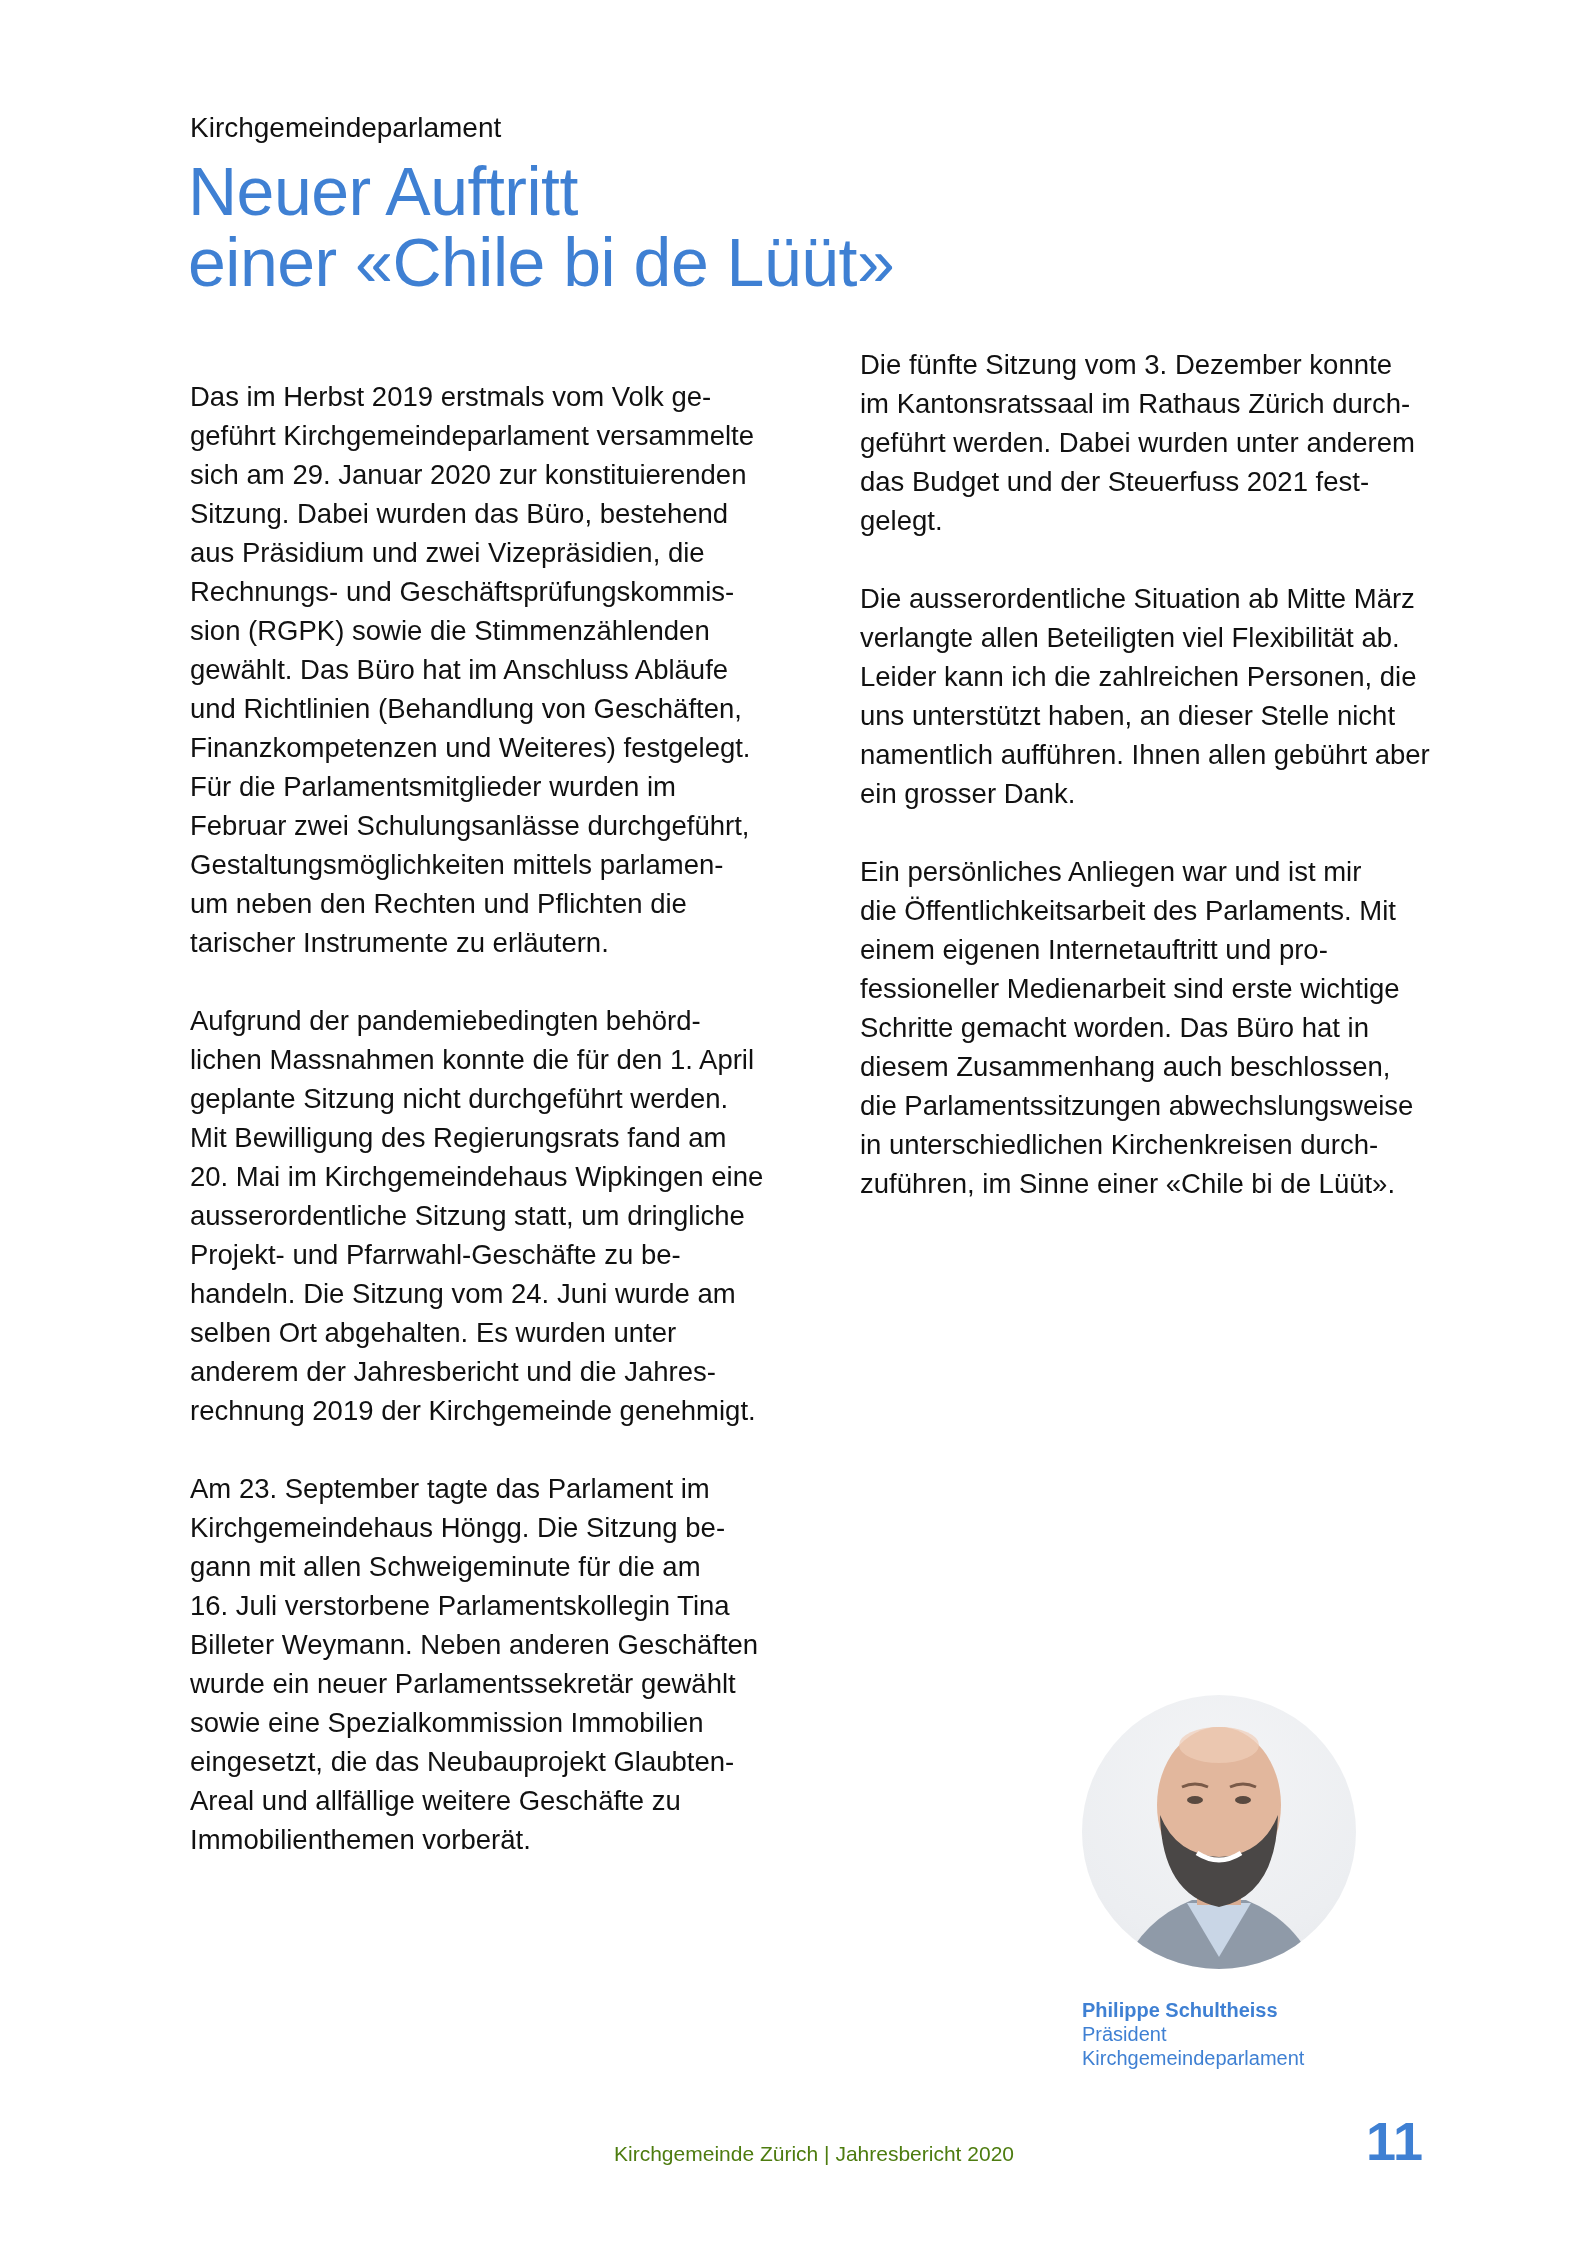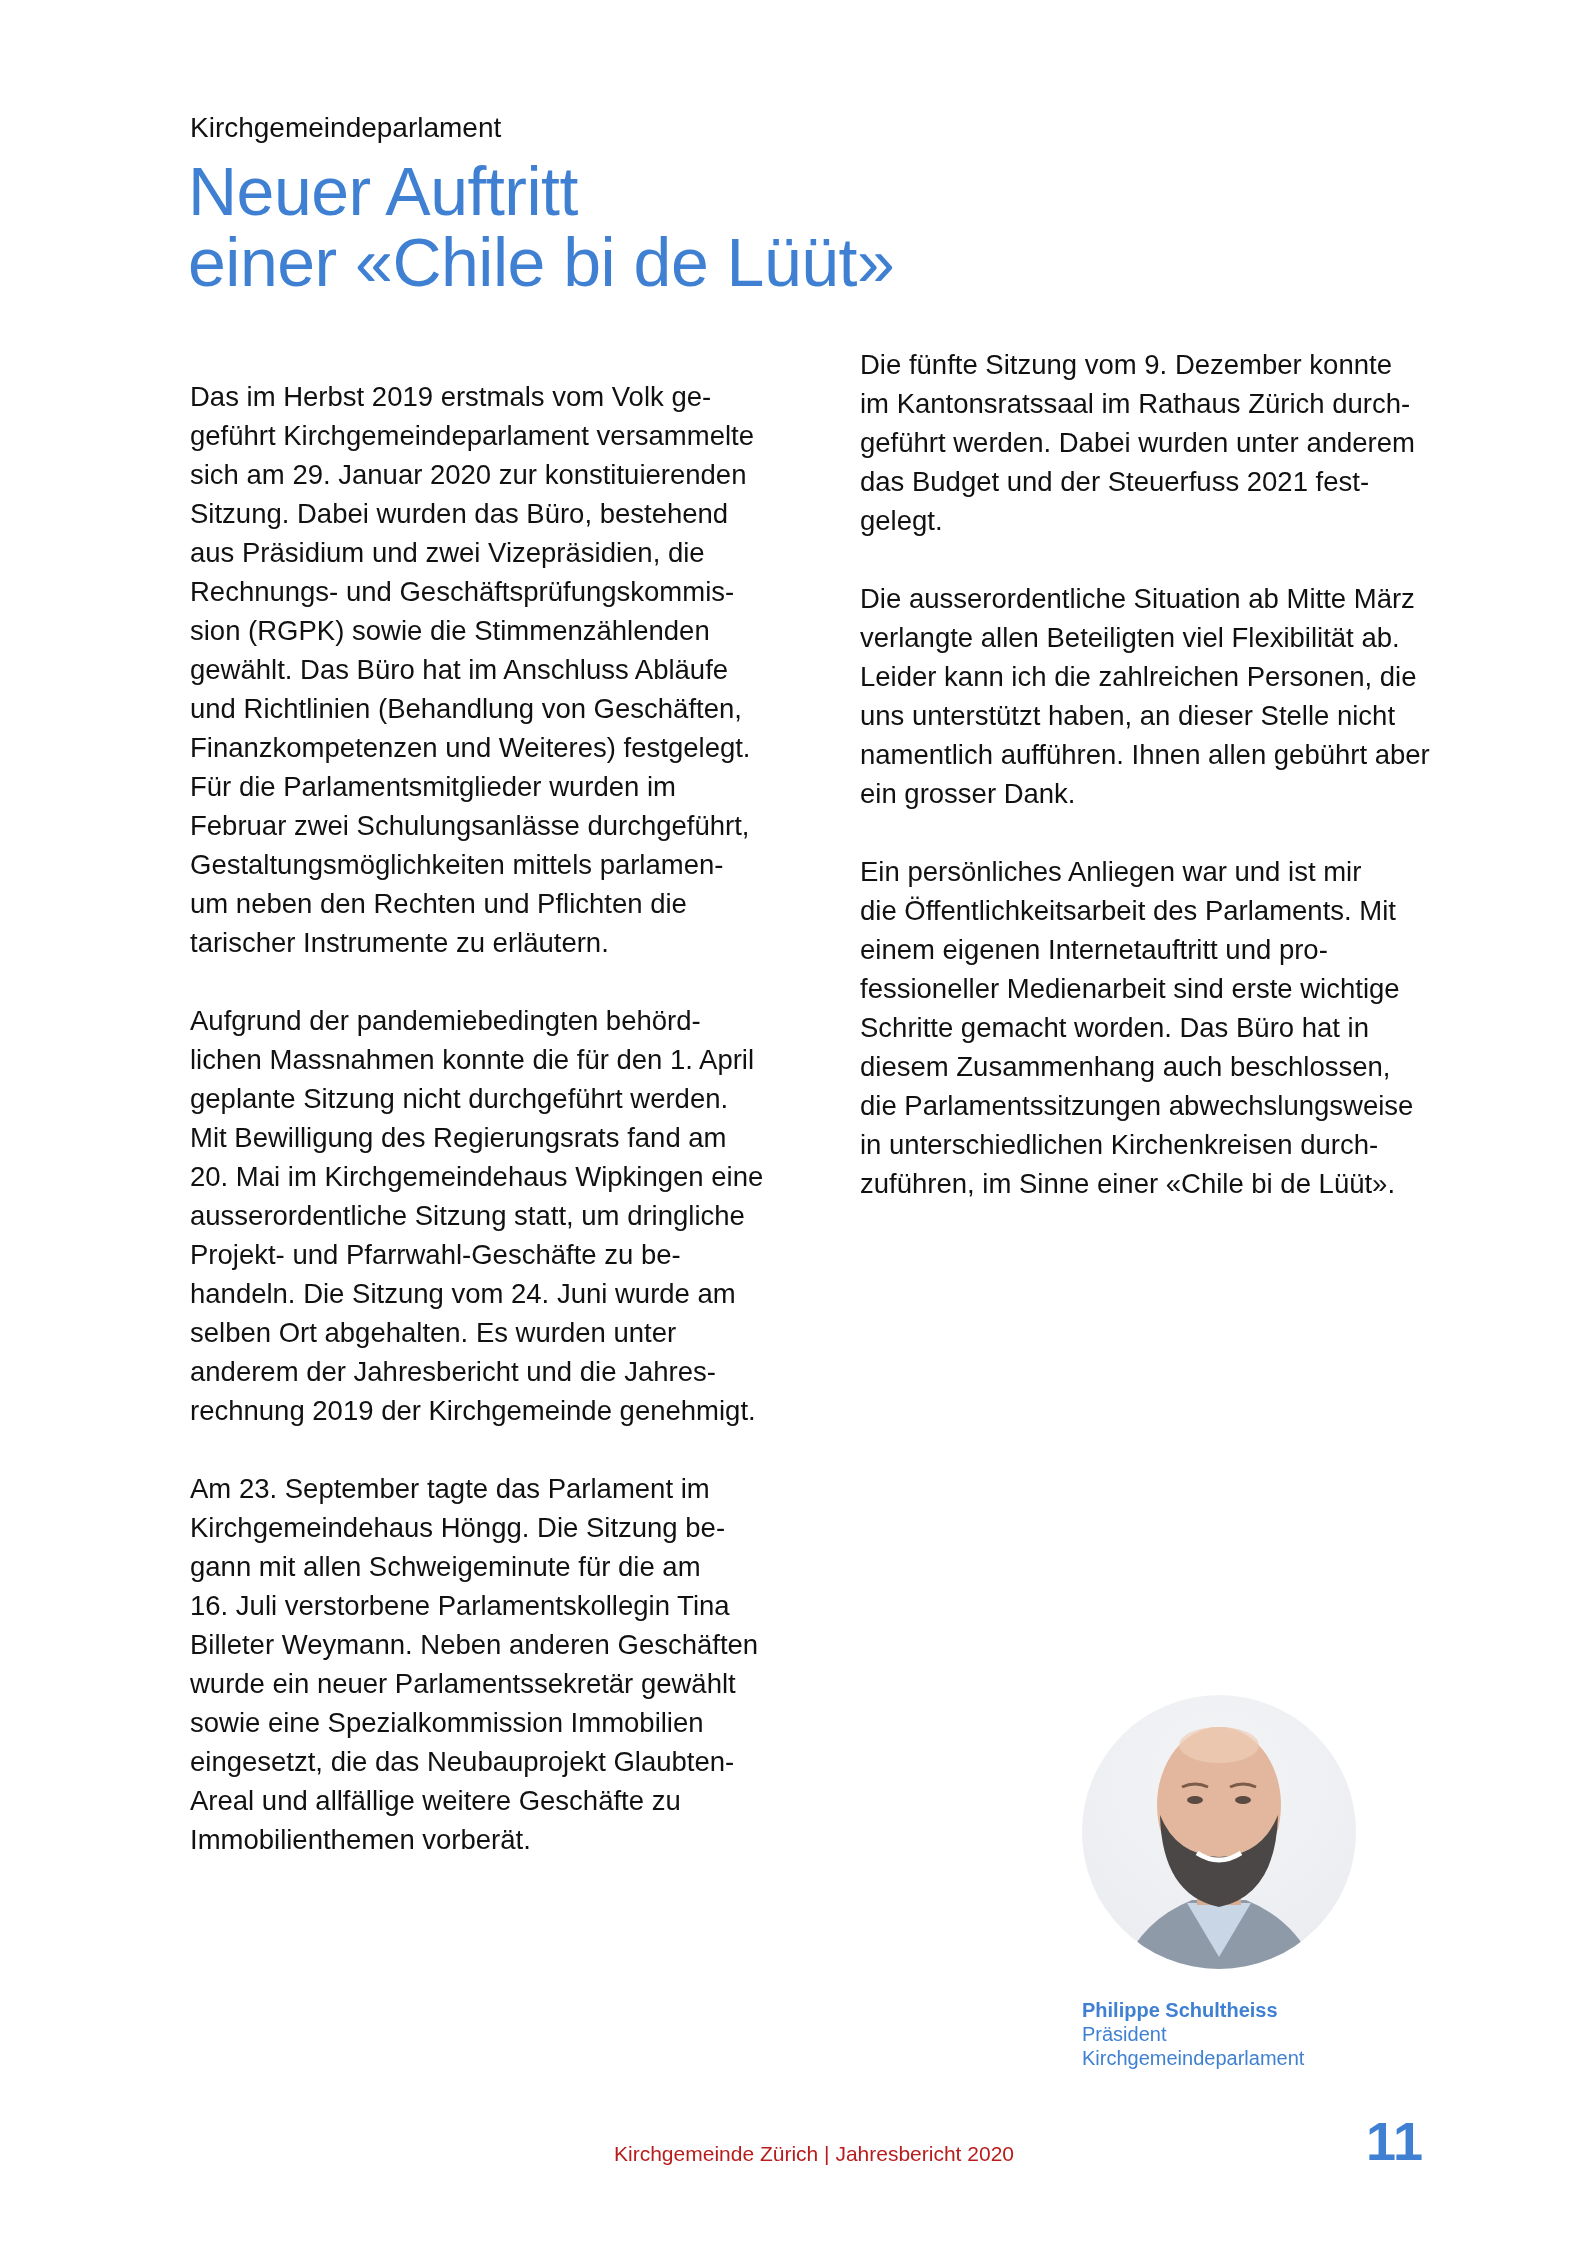--- a/index.html
+++ b/index.html
@@ -11,21 +11,21 @@
   .col { position:absolute; top:345px; width:660px; font-size:27.5px; line-height:39px; }
   .col.left { left:190px;margin-top:32px; }
   .col.right { left:860px; }
   .para { margin:0 0 39px 0; }
   .line { display:block; white-space:nowrap; }
   .portrait { position:absolute; left:1082px; top:1695px; width:274px; height:274px; border-radius:50%; overflow:hidden;
               background: radial-gradient(circle at 50% 30%, #f3f4f6 0%, #eceef1 70%, #e6e8eb 100%); }
   .caption { position:absolute; left:1082px; top:1998px; font-size:20px; line-height:24px; color:#3f80d3; }
   .caption .name { font-weight:bold; display:block; }
   .caption .line { display:block; }
-  .footer { position:absolute; left:614px; top:2141px; font-size:21px; line-height:26px; color:#b91c1c; white-space:nowrap; }
+  .footer { position:absolute; left:614px; top:2141px; font-size:21px; line-height:26px; color:#4d7c0f; white-space:nowrap; }
   .pagenum { position:absolute; left:1366px; top:2114px; font-size:54px; line-height:54px; font-weight:bold; color:#3f80d3; }
 </style>
 </head>
 <body>
 
 <div class="kicker">Kirchgemeindeparlament</div>
 
 <h1 class="title">
   <span>Neuer Auftritt</span>
   <span>einer «Chile bi de Lüüt»</span>
@@ -70,21 +70,21 @@
       <span class="line">Billeter Weymann. Neben anderen Geschäften</span>
       <span class="line">wurde ein neuer Parlamentssekretär gewählt</span>
       <span class="line">sowie eine Spezialkommission Immobilien</span>
       <span class="line">eingesetzt, die das Neubauprojekt Glaubten-</span>
       <span class="line">Areal und allfällige weitere Geschäfte zu</span>
       <span class="line">Immobilienthemen vorberät.</span>
     </p>
   </div>
 <div class="col right" id="col-right">
     <p class="para">
-      <span class="line">Die fünfte Sitzung vom 9. Dezember konnte</span>
+      <span class="line">Die fünfte Sitzung vom 3. Dezember konnte</span>
       <span class="line">im Kantonsratssaal im Rathaus Zürich durch-</span>
       <span class="line">geführt werden. Dabei wurden unter anderem</span>
       <span class="line">das Budget und der Steuerfuss 2021 fest-</span>
       <span class="line">gelegt.</span>
     </p>
     <p class="para">
       <span class="line">Die ausserordentliche Situation ab Mitte März</span>
       <span class="line">verlangte allen Beteiligten viel Flexibilität ab.</span>
       <span class="line">Leider kann ich die zahlreichen Personen, die</span>
       <span class="line">uns unterstützt haben, an dieser Stelle nicht</span>

